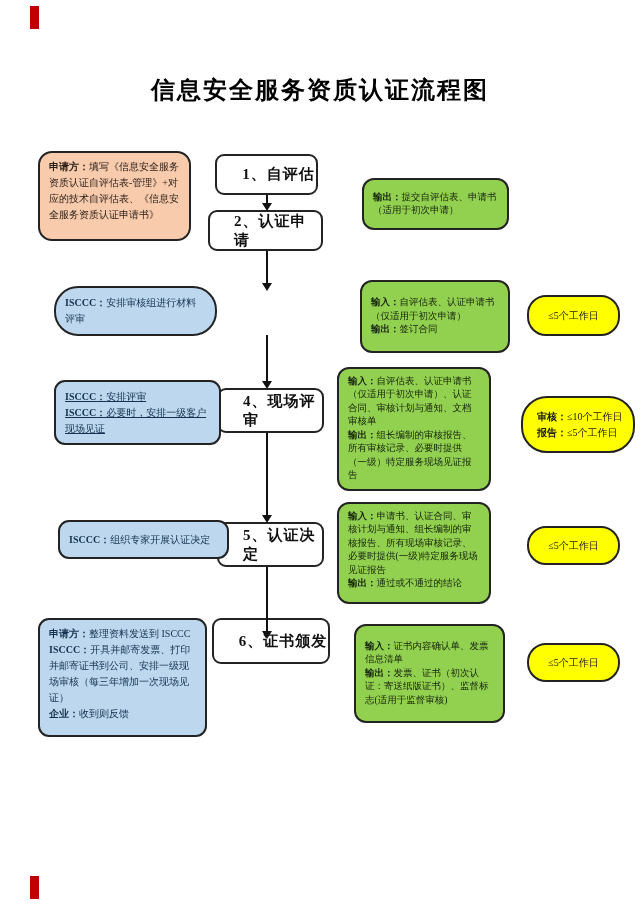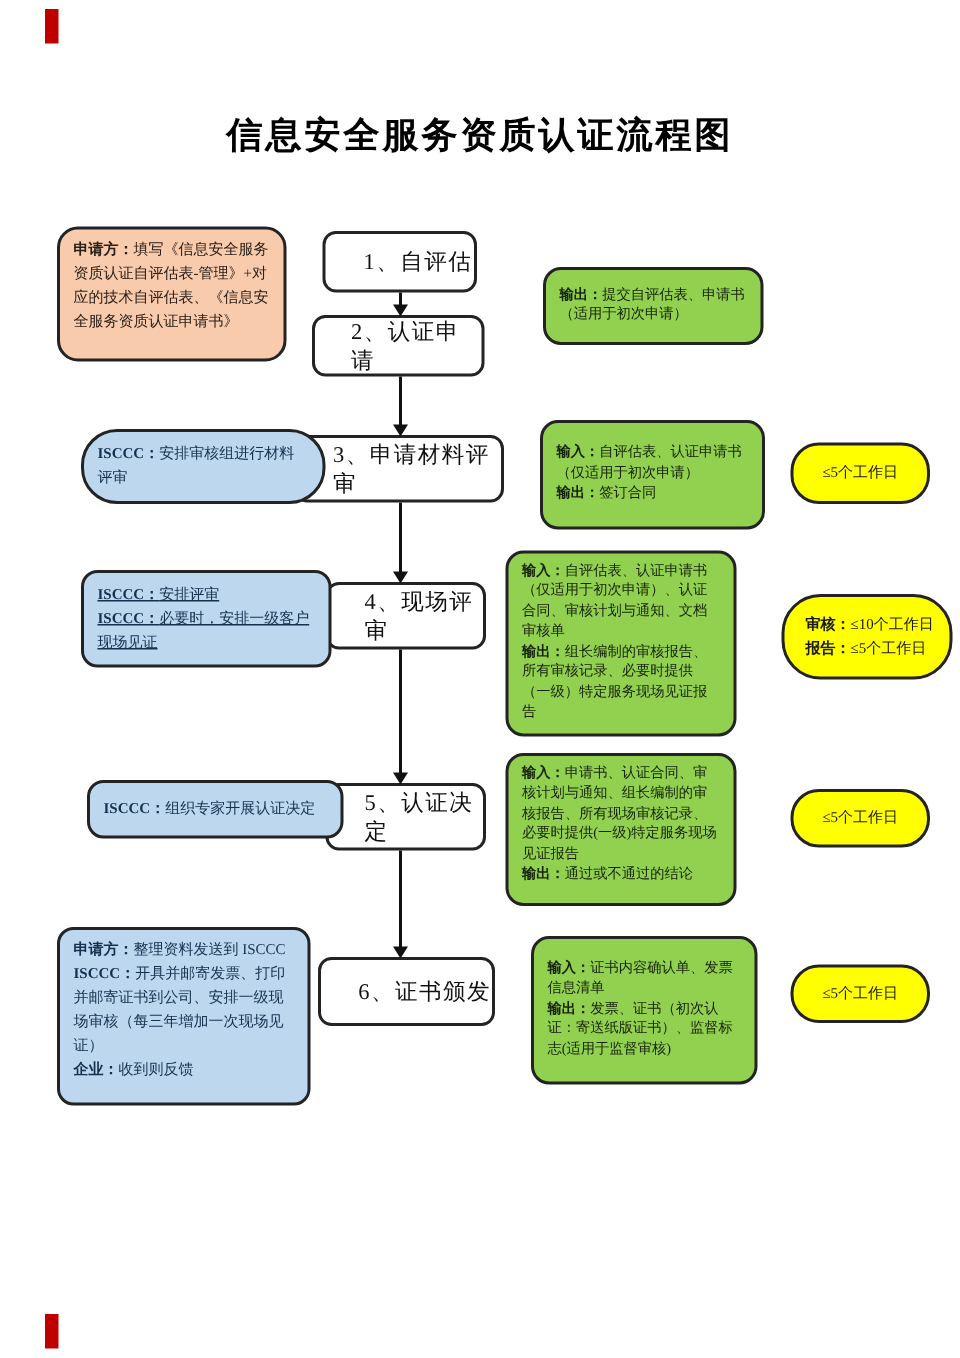--- a/index.html
+++ b/index.html
@@ -4,21 +4,21 @@
 <style>
   html,body{margin:0;padding:0;background:#ffffff;}
   #canvas{position:relative;width:640px;height:905px;background:#ffffff;overflow:hidden;
           font-family:"Liberation Serif","DejaVu Serif",serif;color:#222;}
   .title{position:absolute;top:74px;left:0;width:100%;text-align:center;
          font-family:"Liberation Sans","DejaVu Sans",sans-serif;
          font-weight:800;font-size:24px;letter-spacing:2px;color:#000;}
   .redmark{position:absolute;width:9px;height:23px;background:#c00000;}
   .step{position:absolute;box-sizing:border-box;background:#fff;border:2px solid #232323;
         border-radius:9px;display:flex;align-items:center;justify-content:center;
-        font-weight:normal;font-size:15px;color:#111;letter-spacing:1px;padding-left:24px;}
+        font-weight:bold;font-size:15px;color:#111;letter-spacing:1px;padding-left:24px;}
   .note{position:absolute;box-sizing:border-box;border:2px solid #232323;
         padding:6px 9px;font-size:10px;line-height:1.6;}
   .pink{background:#f8cbad;border-radius:14px;color:#2b2018;}
   .blue{background:#bdd7ee;border-radius:11px;color:#14314f;}
   .green{background:#92d050;border-radius:12px;color:#15230c;font-size:9.5px;line-height:1.42;}
   .yellow{background:#ffff00;border-radius:19px;color:#1a1a1a;}
   .vcenter{display:flex;flex-direction:column;justify-content:center;margin-left:16px;}
   .hcenter{align-items:center;text-align:center;}
   .ln b{font-weight:bold;}
   .arrow{position:absolute;width:2px;background:#111;}
@@ -35,30 +35,27 @@
   <div class="redmark" style="left:30px;top:876px;"></div>
 
   <div class="title">信息安全服务资质认证流程图</div>
 
   <div class="step" style="left:215px;top:154px;width:103px;height:41px;">
     <span>1、自评估</span>
   </div>
   <div class="step" style="left:208px;top:210px;width:115px;height:41px;">
     <span>2、认证申请</span>
   </div>
-  <div class="step" style="left:196px;top:290px;width:140px;height:45px;">
-    <span>3、申请材料评审</span>
-  </div>
   <div class="step" style="left:217px;top:388px;width:107px;height:45px;">
     <span>4、现场评审</span>
   </div>
   <div class="step" style="left:217px;top:522px;width:107px;height:45px;">
     <span>5、认证决定</span>
   </div>
-  <div class="step" style="left:212px;top:638px;width:118px;height:46px;align-items:center;">
+  <div class="step" style="left:212px;top:618px;width:118px;height:46px;align-items:center;">
     <span>6、证书颁发</span>
   </div>
 
   <div class="arrow" style="left:266px;top:195px;height:14px;"></div>
   <div class="arrow" style="left:266px;top:251px;height:38px;"></div>
   <div class="arrow" style="left:266px;top:335px;height:52px;"></div>
   <div class="arrow" style="left:266px;top:433px;height:88px;"></div>
   <div class="arrow" style="left:266px;top:567px;height:70px;"></div>
 
   <div class="note pink" style="left:38px;top:151px;width:153px;min-height:90px;">

